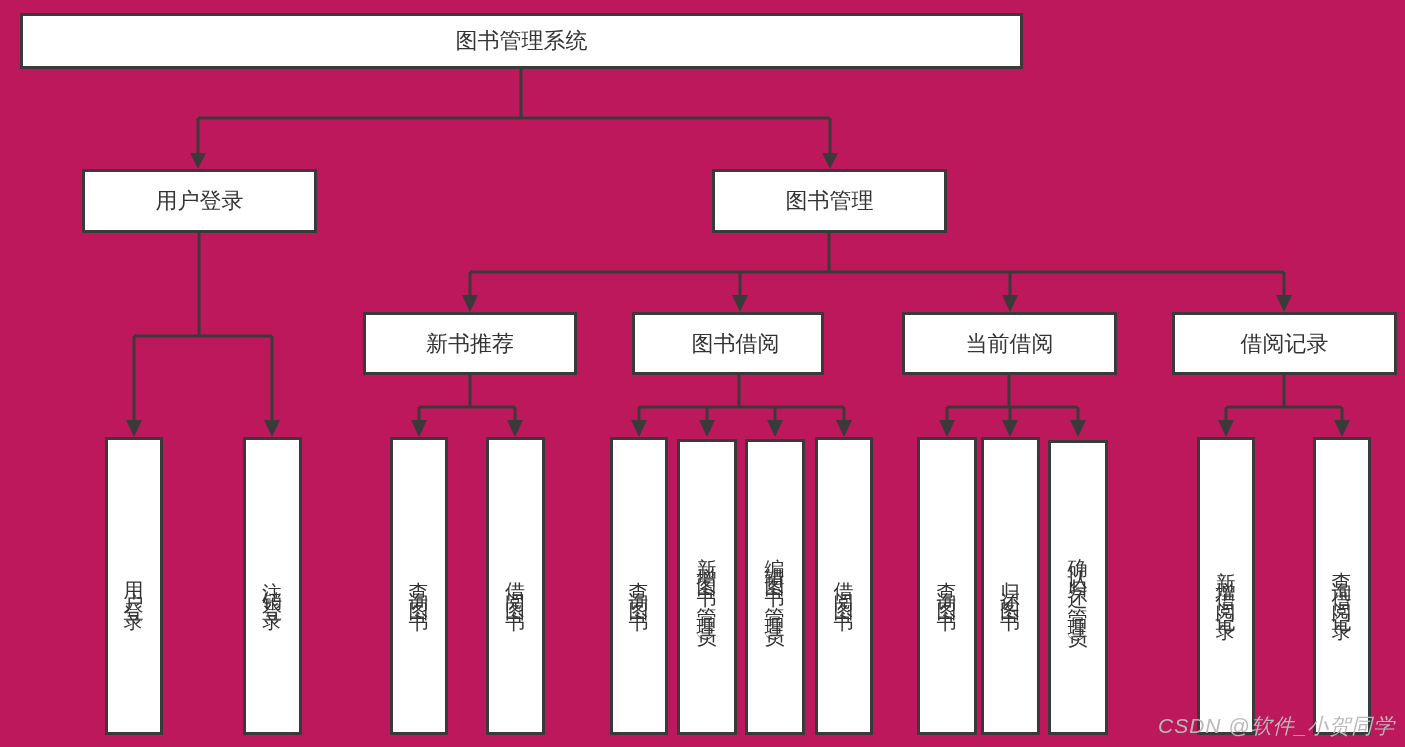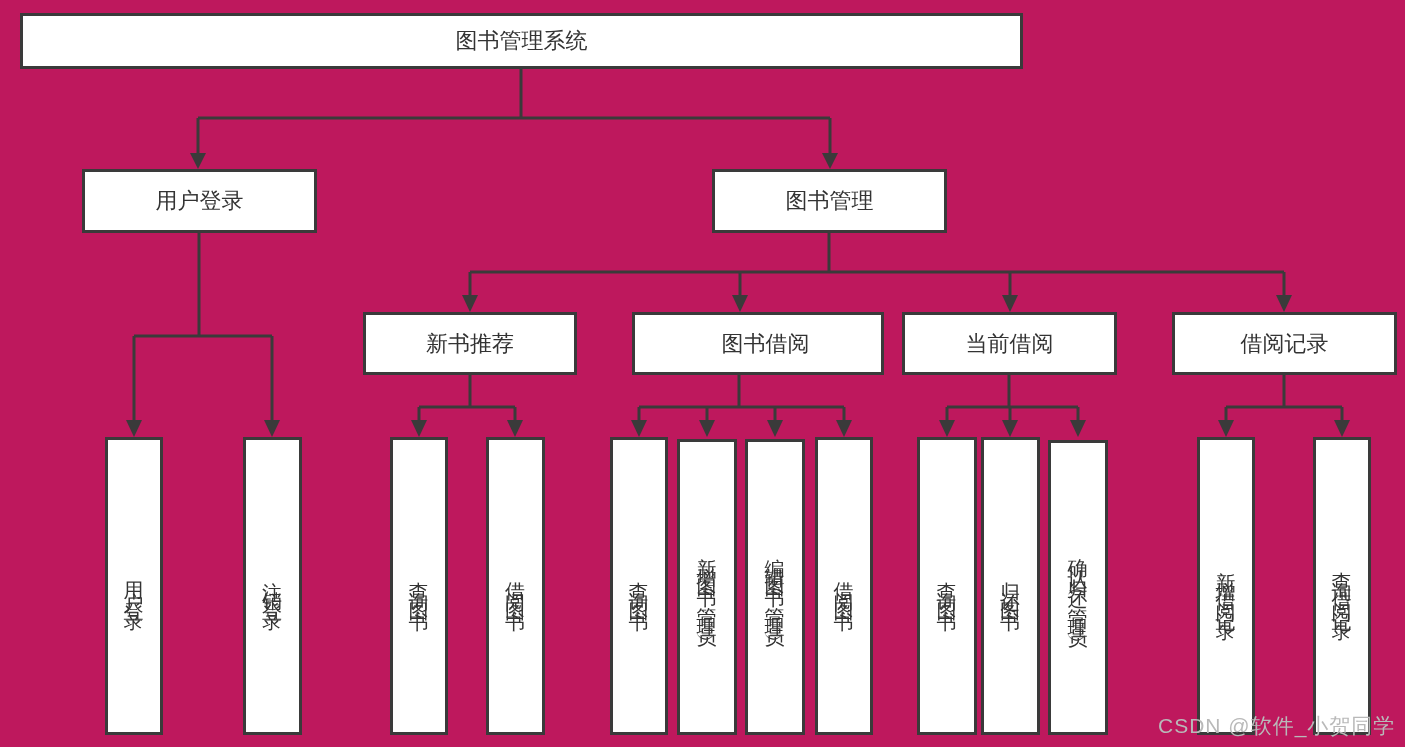--- a/index.html
+++ b/index.html
@@ -46,20 +46,21 @@
     white-space: normal;
     line-height: 1;
   }
   .watermark {
     position: absolute;
     left: 1158px;
     top: 712px;
     font-size: 21px;
     color: #b9b9b9;
     letter-spacing: 1px;
+    font-style: italic;
   }
 </style>
 </head>
 <body>
 
 <div class="stage">
 
   <svg class="wires" viewBox="0 0 1405 747" xmlns="http://www.w3.org/2000/svg">
 
     <g>
@@ -109,21 +110,21 @@
       <polygon points="1334,420 1350,420 1342,437"></polygon>
     </g>
   </svg>
 
   <div class="box" style="left:20px; top:13px; width:1003px; height:56px;">图书管理系统</div>
 
   <div class="box" style="left:82px; top:169px; width:235px; height:64px;">用户登录</div>
   <div class="box" style="left:363px; top:312px; width:214px; height:63px;">新书推荐</div>
 
   <div class="box" style="left:712px; top:169px; width:235px; height:64px;">图书管理</div>
-  <div class="box" style="left:632px; top:312px; width:252px; height:63px;padding-left:15px;">图书借阅</div>
+  <div class="box" style="left:632px; top:312px; width:192px; height:63px;padding-left:15px;">图书借阅</div>
   <div class="box" style="left:902px; top:312px; width:215px; height:63px;">当前借阅</div>
   <div class="box" style="left:1172px; top:312px; width:225px; height:63px;">借阅记录</div>
 
   <div class="box vbox" style="left:105px; top:437px; width:58px; height:298px;">用户登录</div>
   <div class="box vbox" style="left:243px; top:437px; width:59px; height:298px;">注销登录</div>
 
   <div class="box vbox" style="left:390px; top:437px; width:58px; height:298px;">查询图书</div>
   <div class="box vbox" style="left:486px; top:437px; width:59px; height:298px;">借阅图书</div>
 
   <div class="box vbox" style="left:610px; top:437px; width:58px; height:298px;">查询图书</div>

